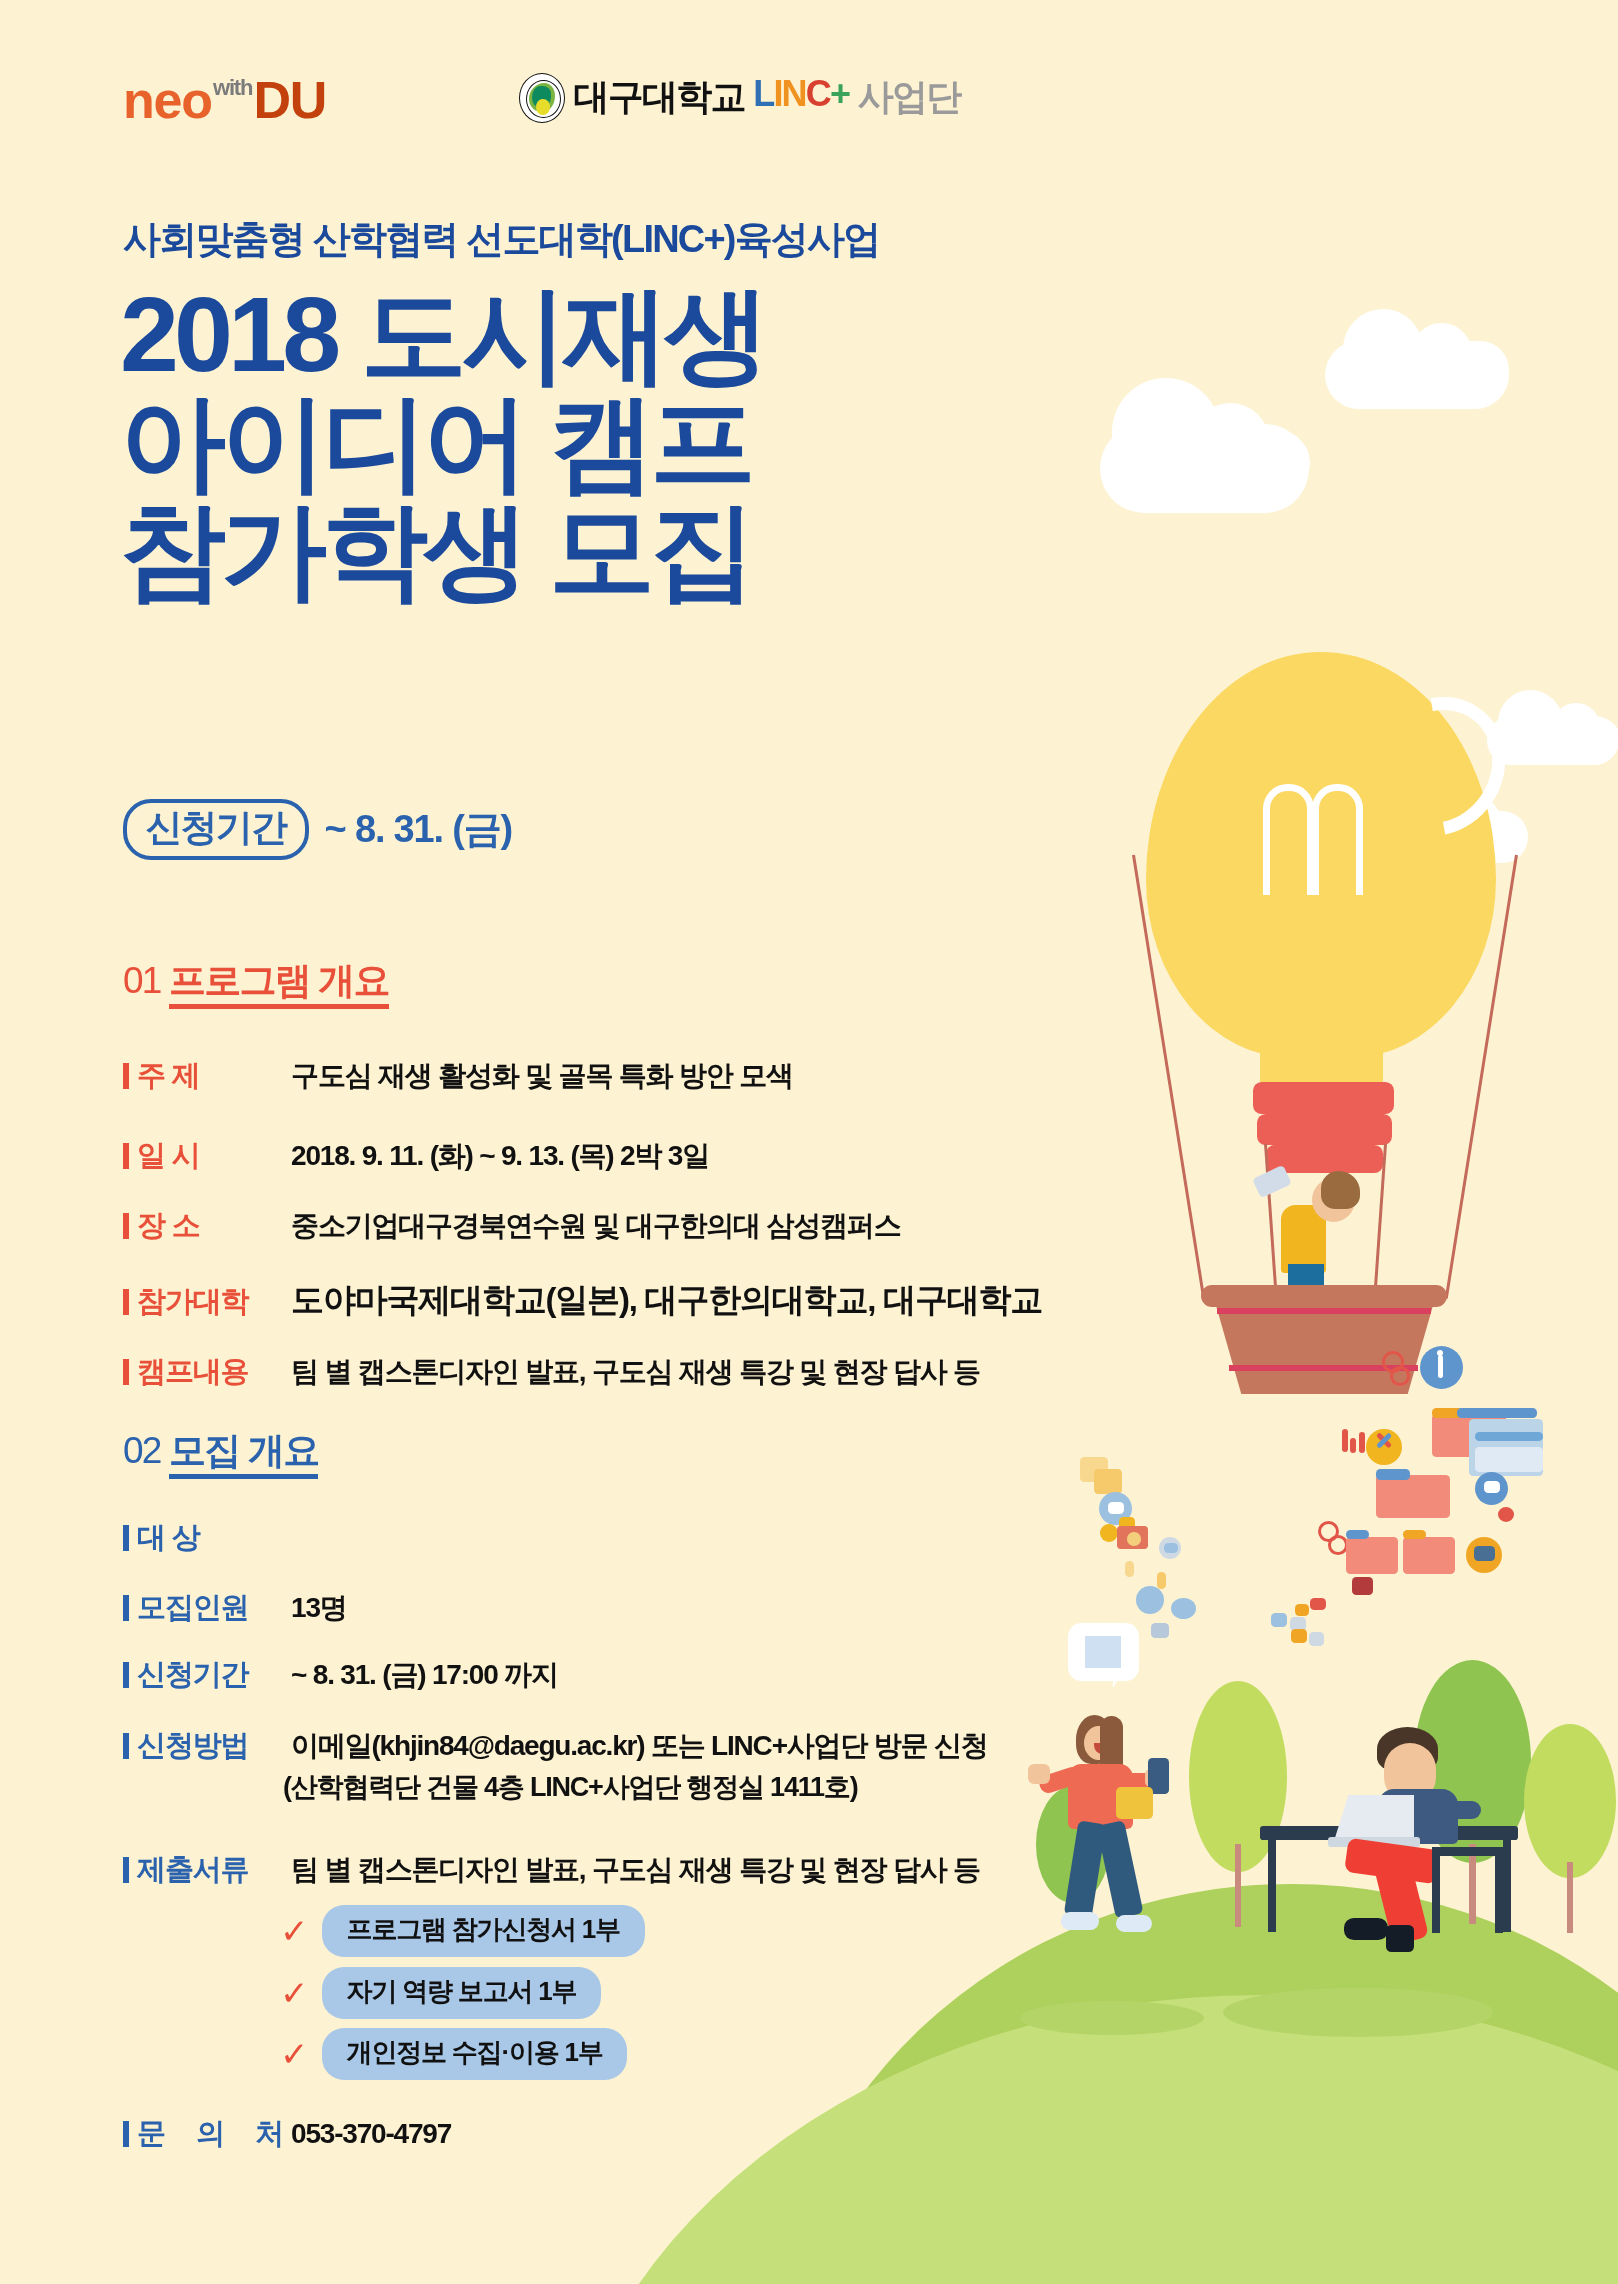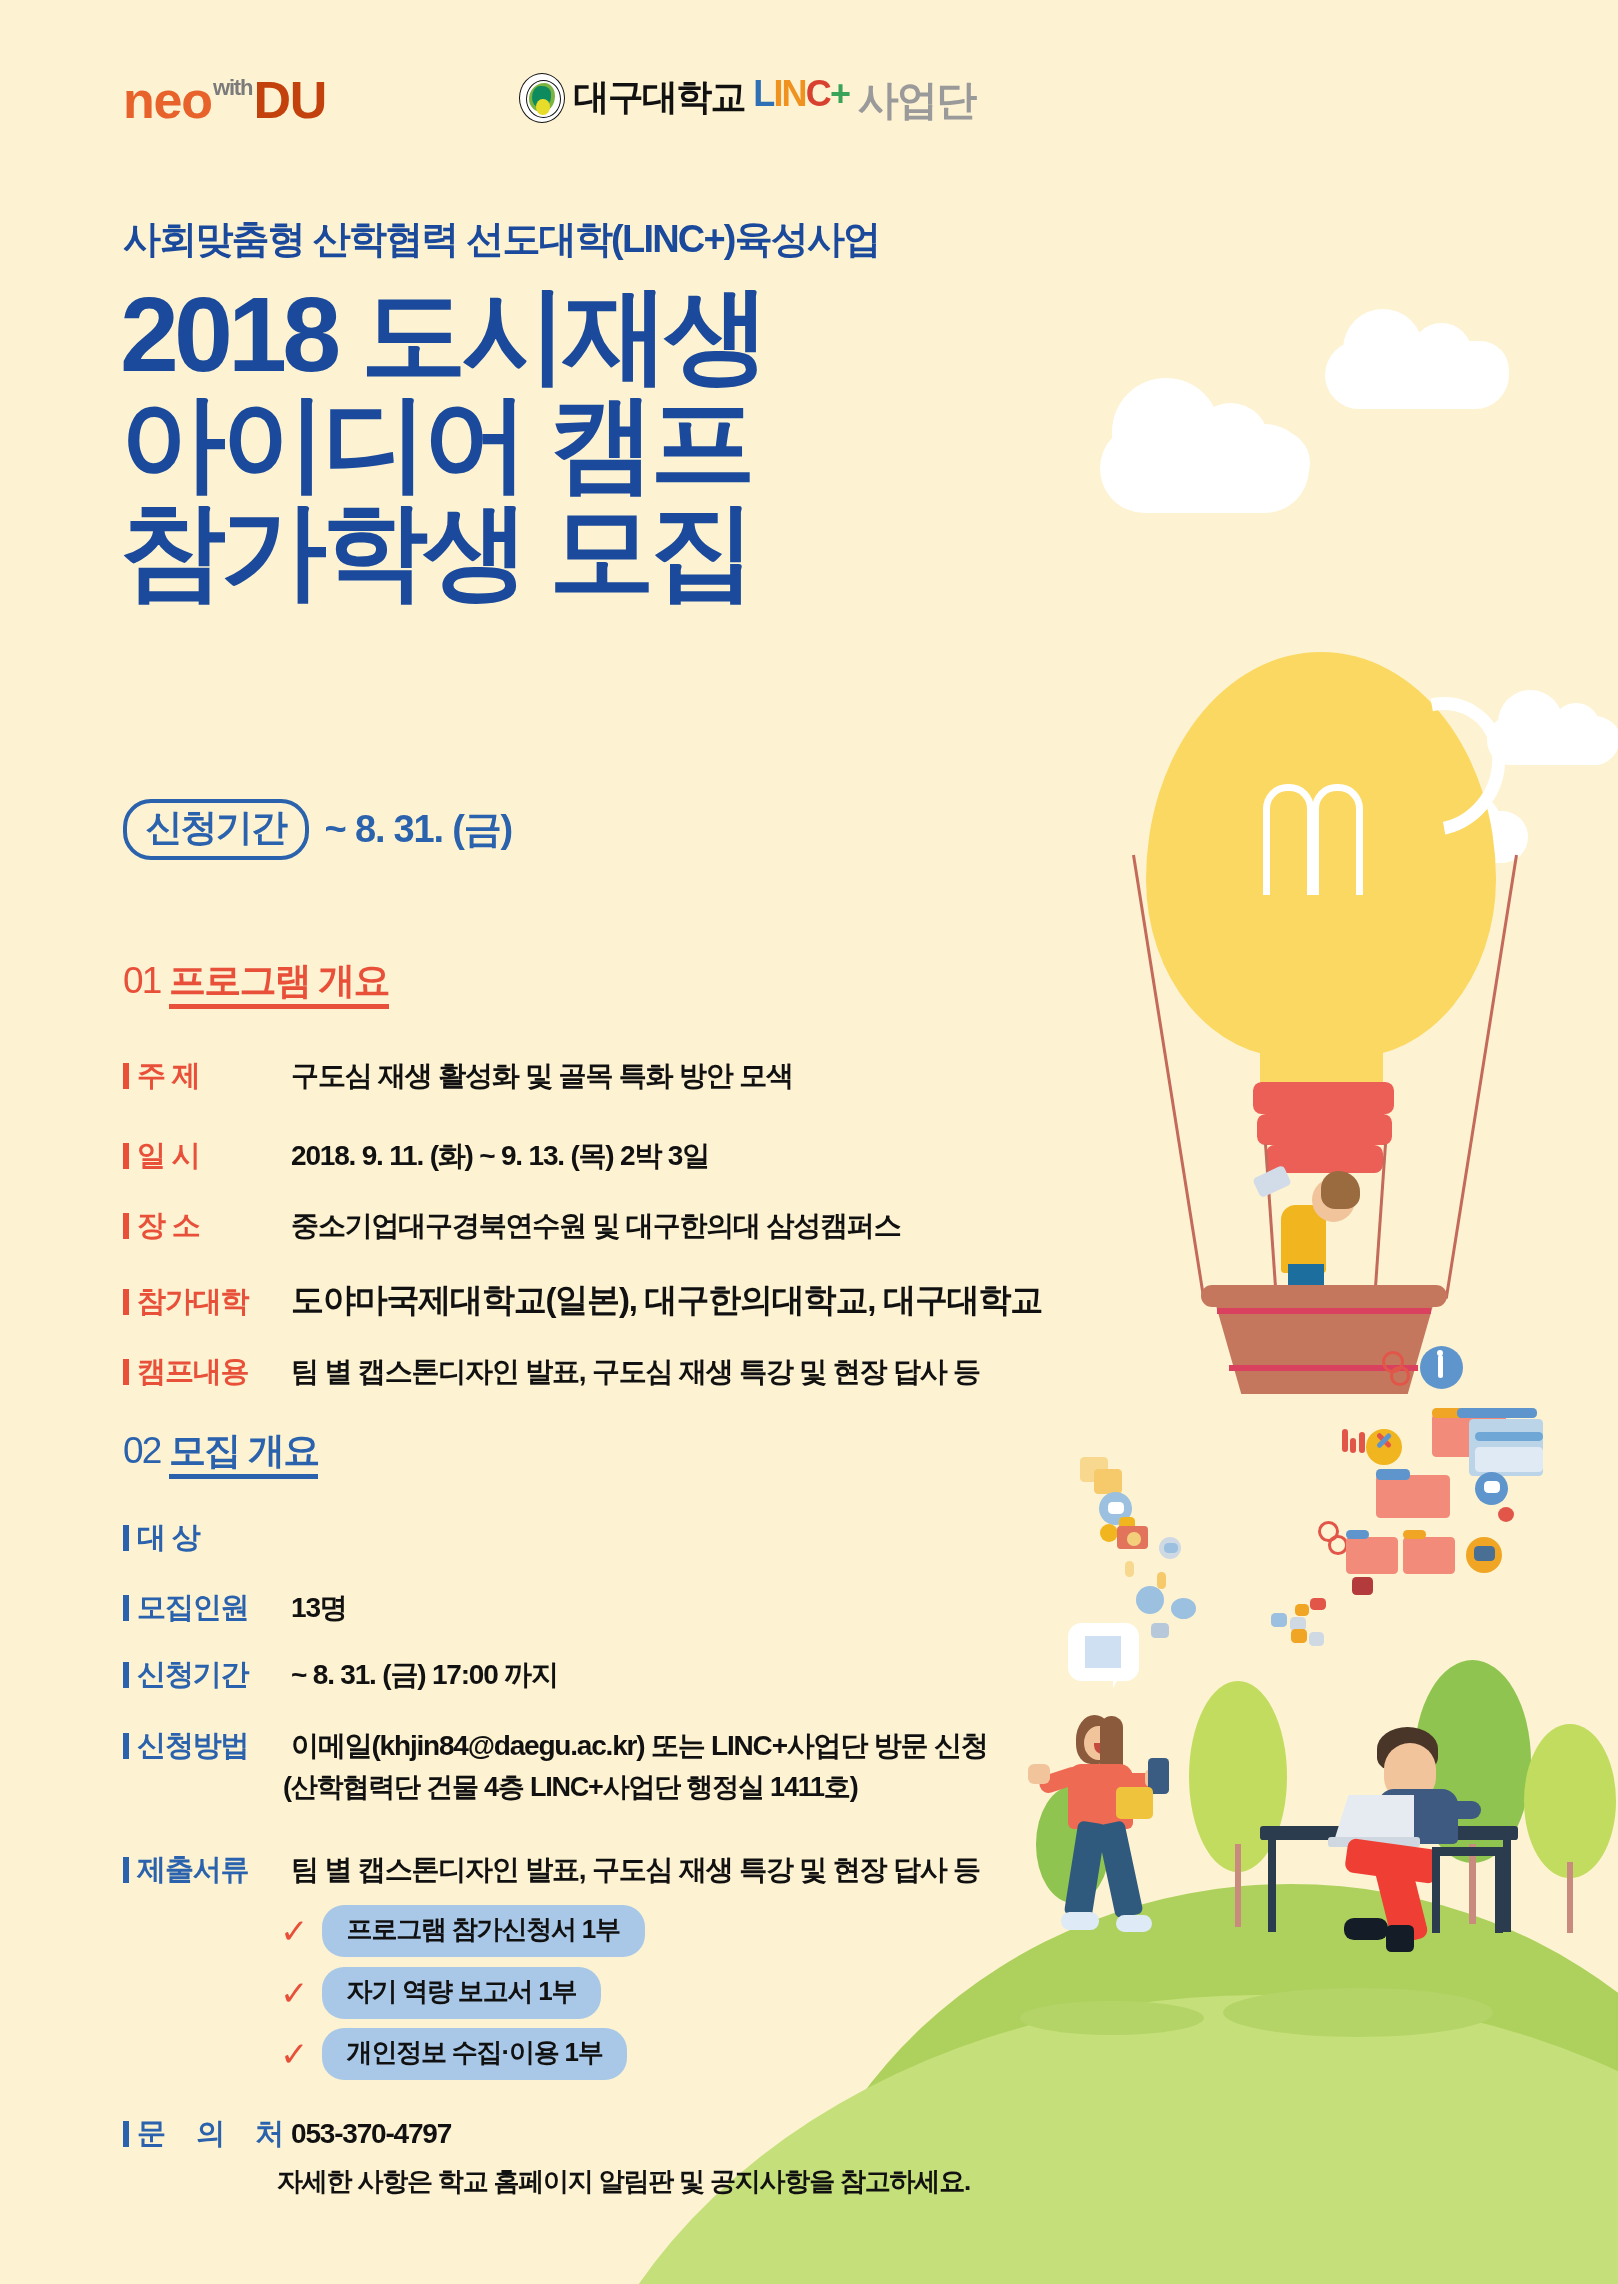--- a/index.html
+++ b/index.html
@@ -41,21 +41,21 @@
           background:#0e8a5f;border-radius:50% 50% 60% 40%/60% 40% 50% 50%;}
   .du-seal .blob3{position:absolute;left:16px;top:24.6px;width:13.5px;height:16px;
           background:#e8dc2b;border-radius:50%;}
   .du-text{font-size:36px;font-weight:bold;color:#111;letter-spacing:-1.8px;}
   .linc-text{font-size:36px;font-weight:bold;letter-spacing:-1.8px;}
   .linc-text .l{color:#2f6fb5;}
   .linc-text .i{color:#f0921f;}
   .linc-text .n{color:#f0921f;}
   .linc-text .cc{color:#d8412f;}
   .linc-text .plus{color:#3aa35a;}
-  .linc-suffix{font-size:41px;font-weight:bold;color:#9a9a9a;letter-spacing:-1.8px;}
+  .linc-suffix{font-size:36px;font-weight:bold;color:#9a9a9a;letter-spacing:-1.8px;}
 
   
   #kicker{position:absolute;left:123px;top:214px;font-size:38px;font-weight:bold;
           color:#1b4a9c;letter-spacing:-1.8px;white-space:nowrap;}
   #title{position:absolute;left:120px;top:280px;color:#1b4a9c;font-weight:bold;
          font-size:106px;line-height:1.02;letter-spacing:-4.9px;}
   #title div{white-space:nowrap;}
 
   
   #apply-row{position:absolute;left:123px;top:799px;display:flex;align-items:center;gap:16px;}
@@ -438,16 +438,15 @@
   <div class="doc" style="left:280px;top:2028px;">
     <span class="check">✓</span>
     <span class="pill">개인정보 수집·이용 1부</span>
   </div>
 
   <div id="contact-row" class="row blue">
     <span class="bar"></span>
     <span class="lbl spread">문 의 처</span>
     <span class="val">053-370-4797</span>
   </div>
-  <div id="contact-note">자세한 사항은 학교 홈페이지 알림판 및 공지사항을 참고하세요.</div>
 
 </div>
 
 
 </body></html>

